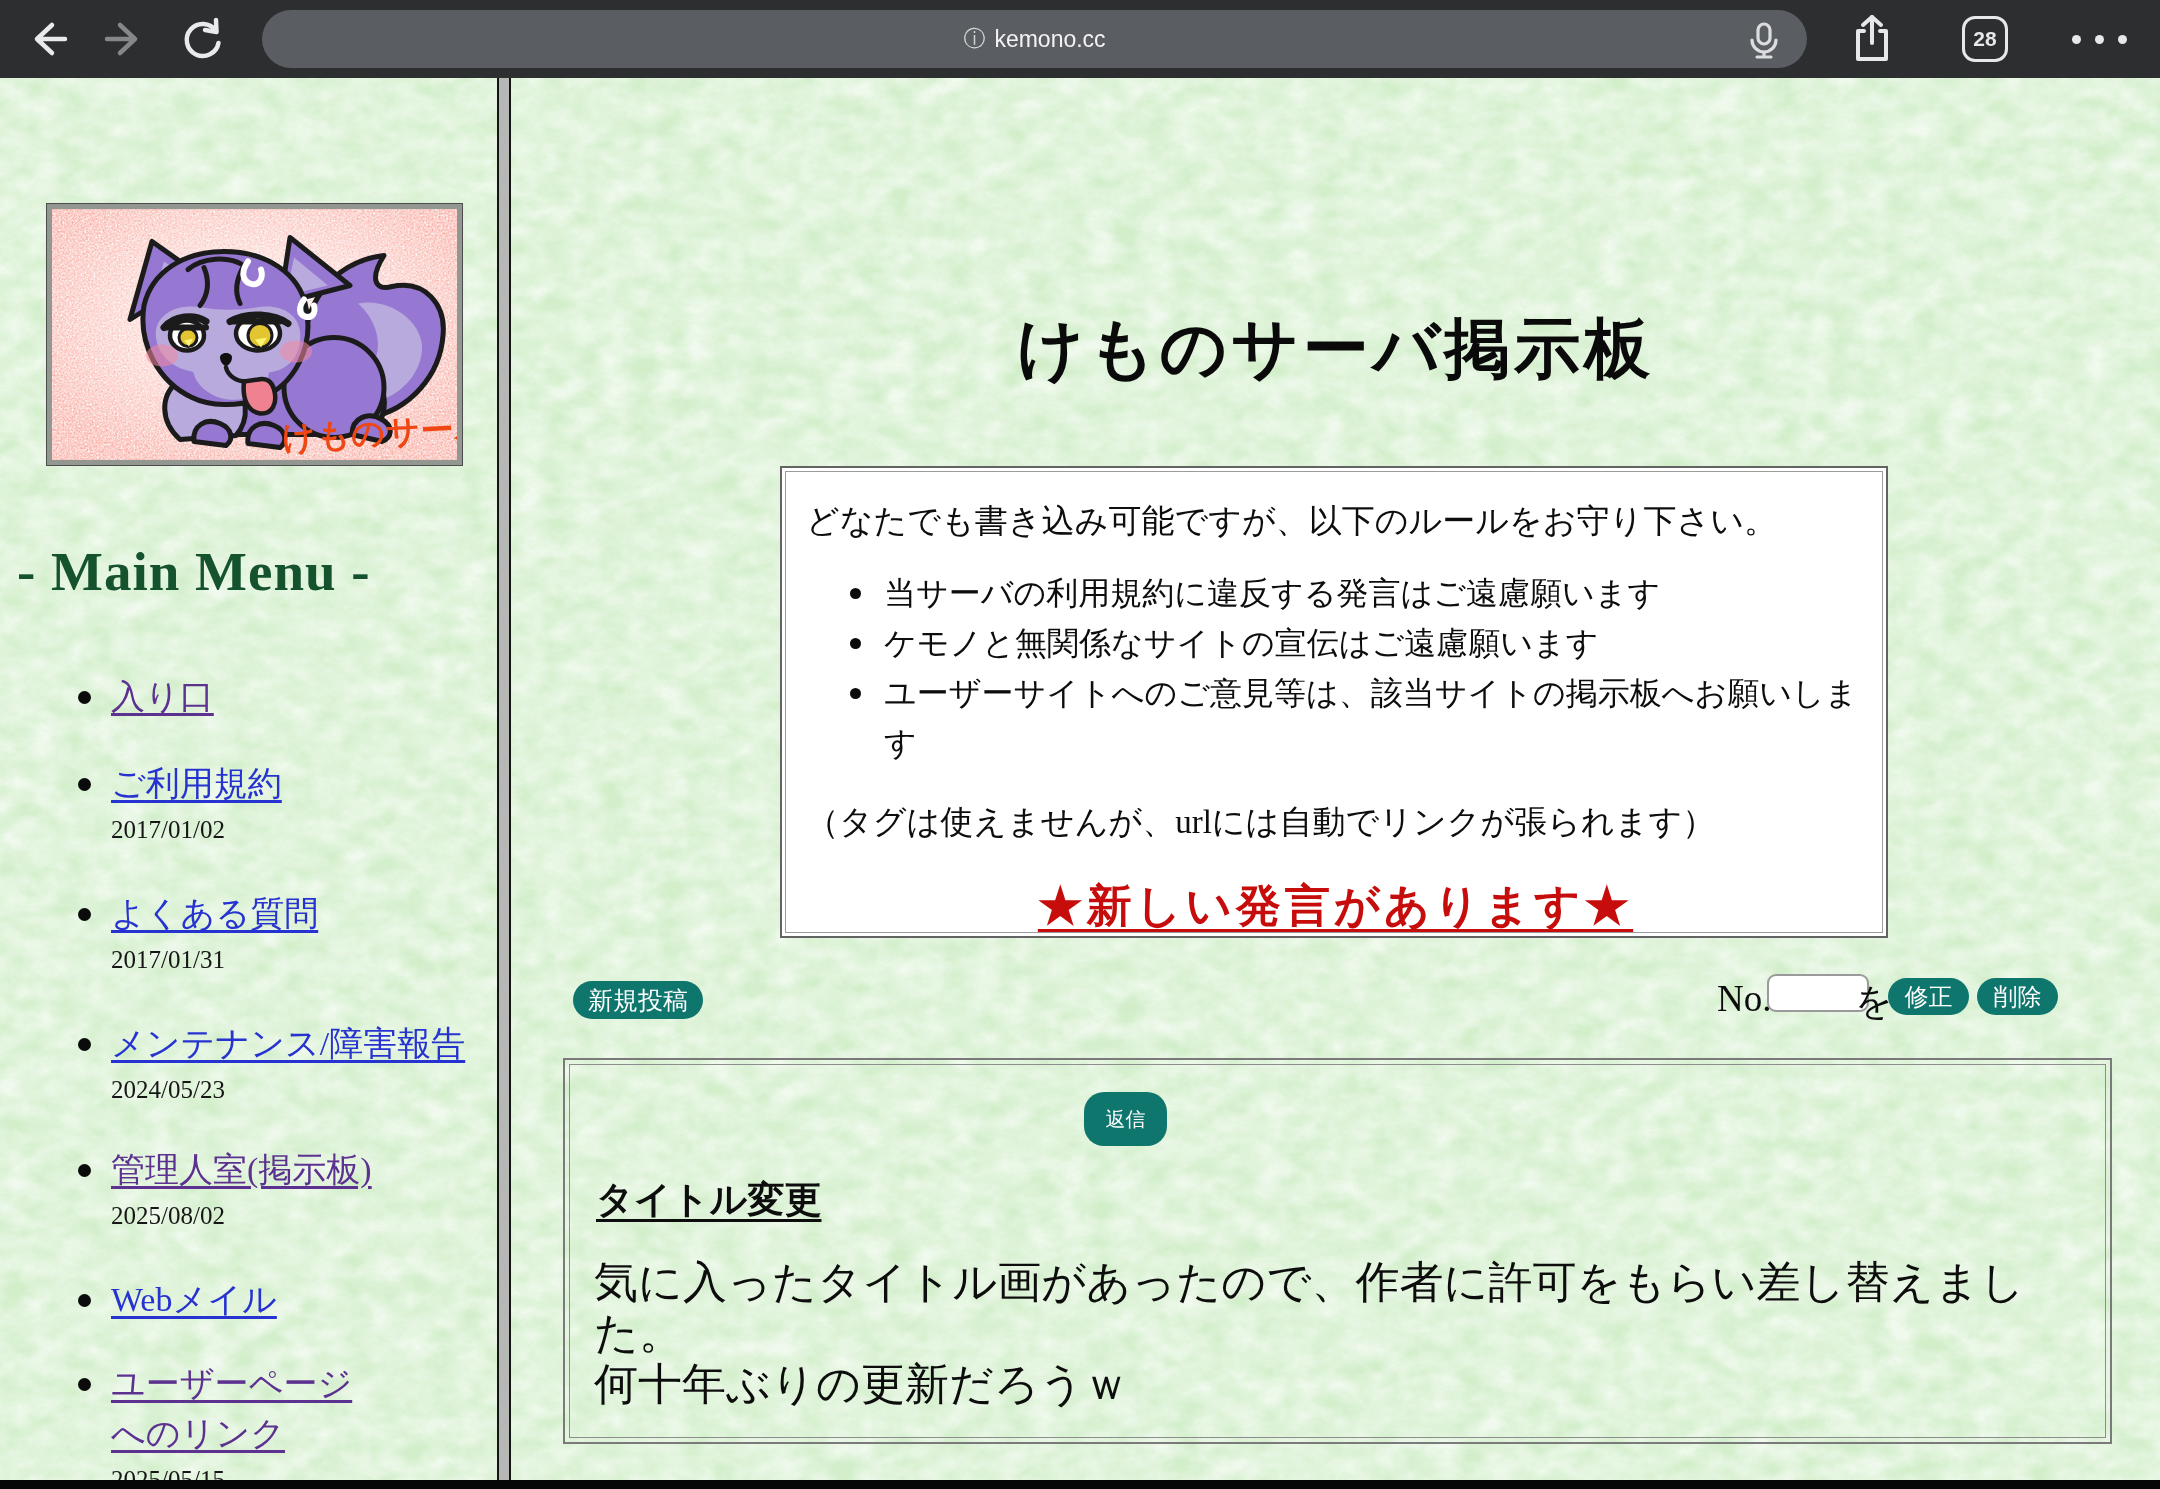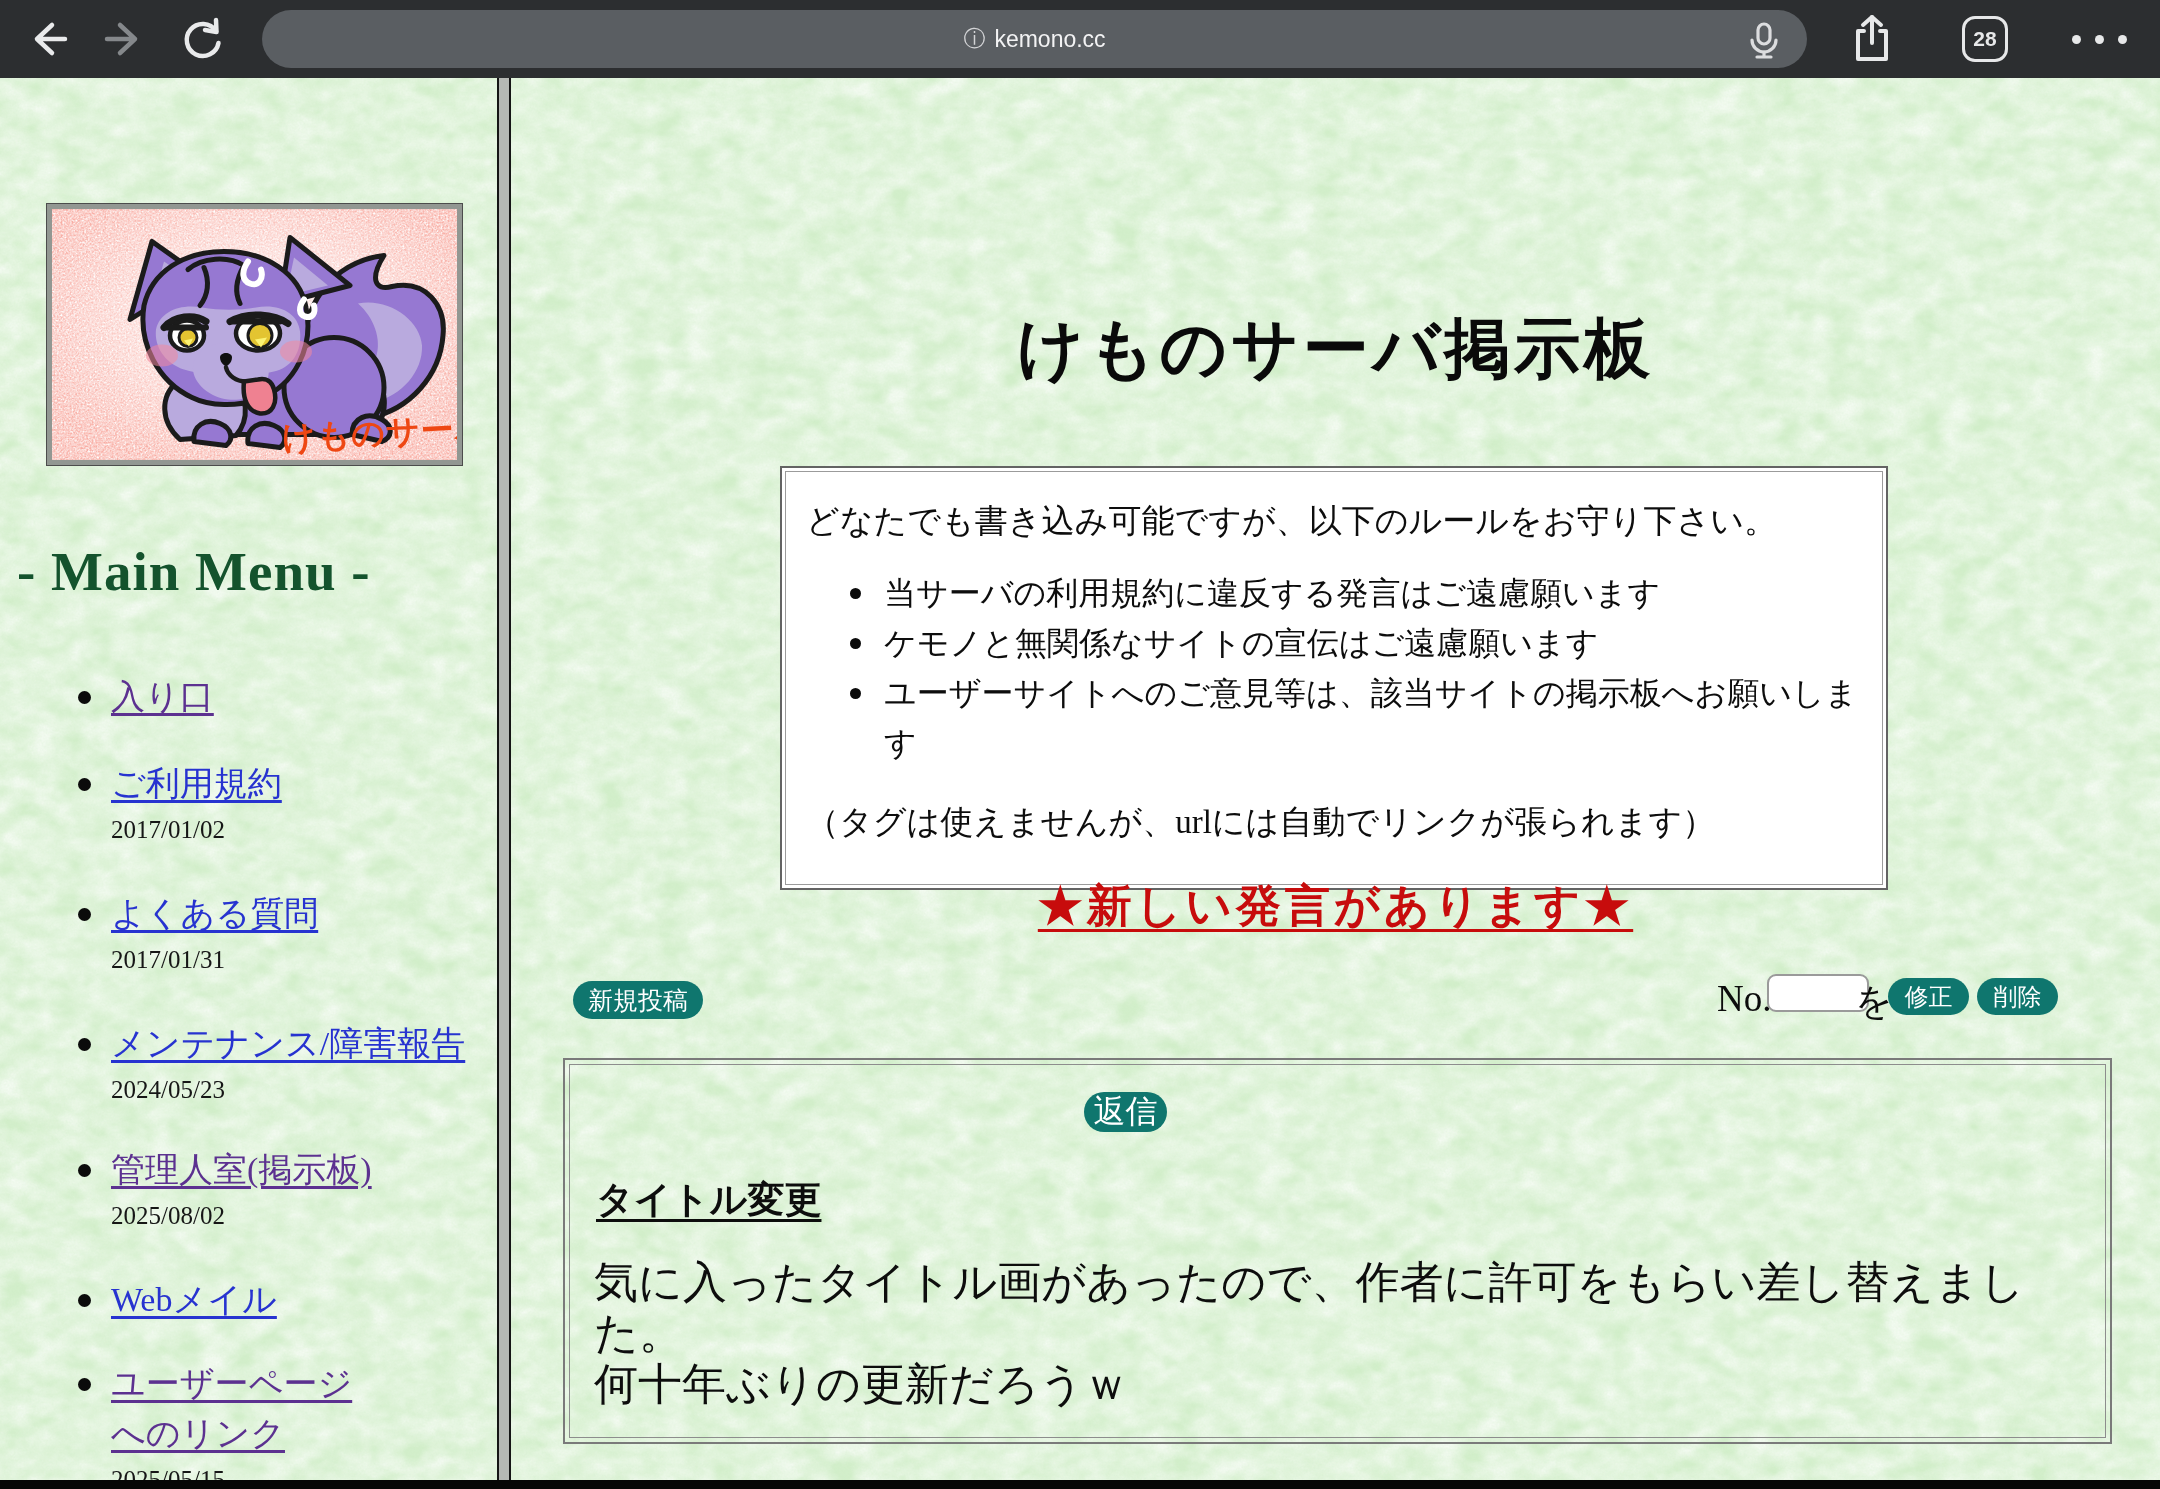--- a/index.html
+++ b/index.html
@@ -66,21 +66,21 @@
   }
   .menu-link.unvisited{color:#2733d0;}
   .menu-link.visited{color:#5c3190;}
   .menu-date{font-size:25px;color:#161616;margin-top:7px;line-height:28px;}
   
   .board-title{
     position:absolute;left:0;top:182px;width:100%;text-align:center;
     font-size:66px;font-weight:bold;color:#0a0a0a;letter-spacing:4px;white-space:nowrap;
   }
   .rules-box{
-    position:absolute;left:269px;top:388px;width:1108px;height:424px;background:#ffffff;
+    position:absolute;left:269px;top:388px;width:1108px;height:472px;background:#ffffff;
     border:2px solid #636363;box-sizing:border-box;
   }
   .rules-inner{
     position:absolute;left:3px;top:3px;right:3px;bottom:3px;border:1px solid #9b9b9b;
     padding:26px 8px 0 20px;box-sizing:border-box;
   }
   .rules-intro{font-size:33px;color:#0d0d0d;line-height:46px;}
   .rules-list{list-style:none;margin:24px 0 0 0;padding:0;}
   .rules-item{position:relative;padding-left:78px;font-size:32px;color:#0d0d0d;line-height:50px;}
   .rules-dot{position:absolute;left:44px;top:20px;width:11px;height:11px;border-radius:50%;background:#0b0b0b;}
@@ -107,21 +107,21 @@
   .wo-label{position:absolute;left:1344px;top:4px;font-size:37px;color:#0c0c0c;}
   .btn-edit{left:1377px;top:5px;width:81px;height:37px;font-size:24px;}
   .btn-delete{left:1466px;top:5px;width:81px;height:37px;font-size:24px;}
   .post-box{
     position:absolute;left:52px;top:980px;width:1549px;height:386px;
     border:2px solid #7a7a7a;box-sizing:border-box;
   }
   .post-inner{position:absolute;left:4px;top:4px;right:4px;bottom:4px;border:1px solid #8d8d8d;}
   .post-header{position:absolute;left:22px;top:26px;font-size:35px;color:#0c0c0c;white-space:nowrap;}
   .post-star{color:#d80b0b;}
-  .btn-reply{left:514px;top:27px;width:83px;height:40px;font-size:32px;}
+  .btn-reply{left:514px;top:27px;width:83px;height:54px;font-size:20px;}
   .post-title{
     position:absolute;left:26px;top:110px;font-size:37px;font-weight:bold;color:#0d0d0d;
     text-decoration:underline;text-underline-offset:7px;text-decoration-thickness:2.5px;
   }
   .post-body{position:absolute;left:24px;top:192px;font-size:44px;color:#0d0d0d;line-height:51px;}
 </style>
 </head>
 <body>
 
 <svg class="bg-tex" xmlns="http://www.w3.org/2000/svg">

